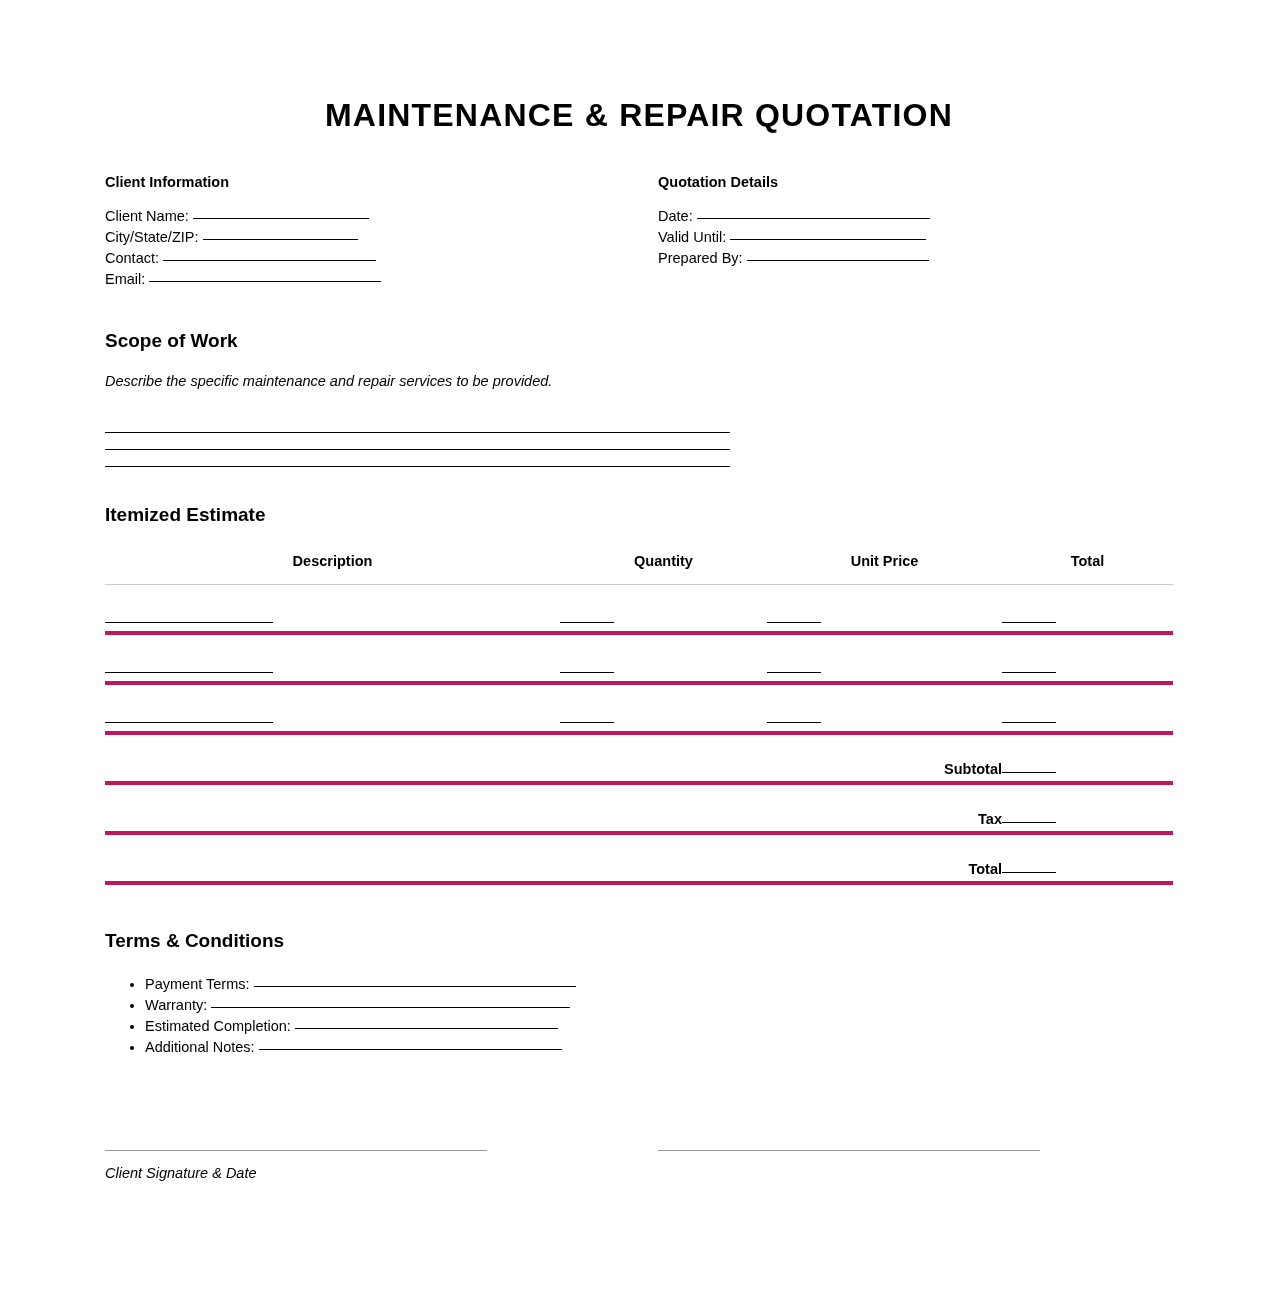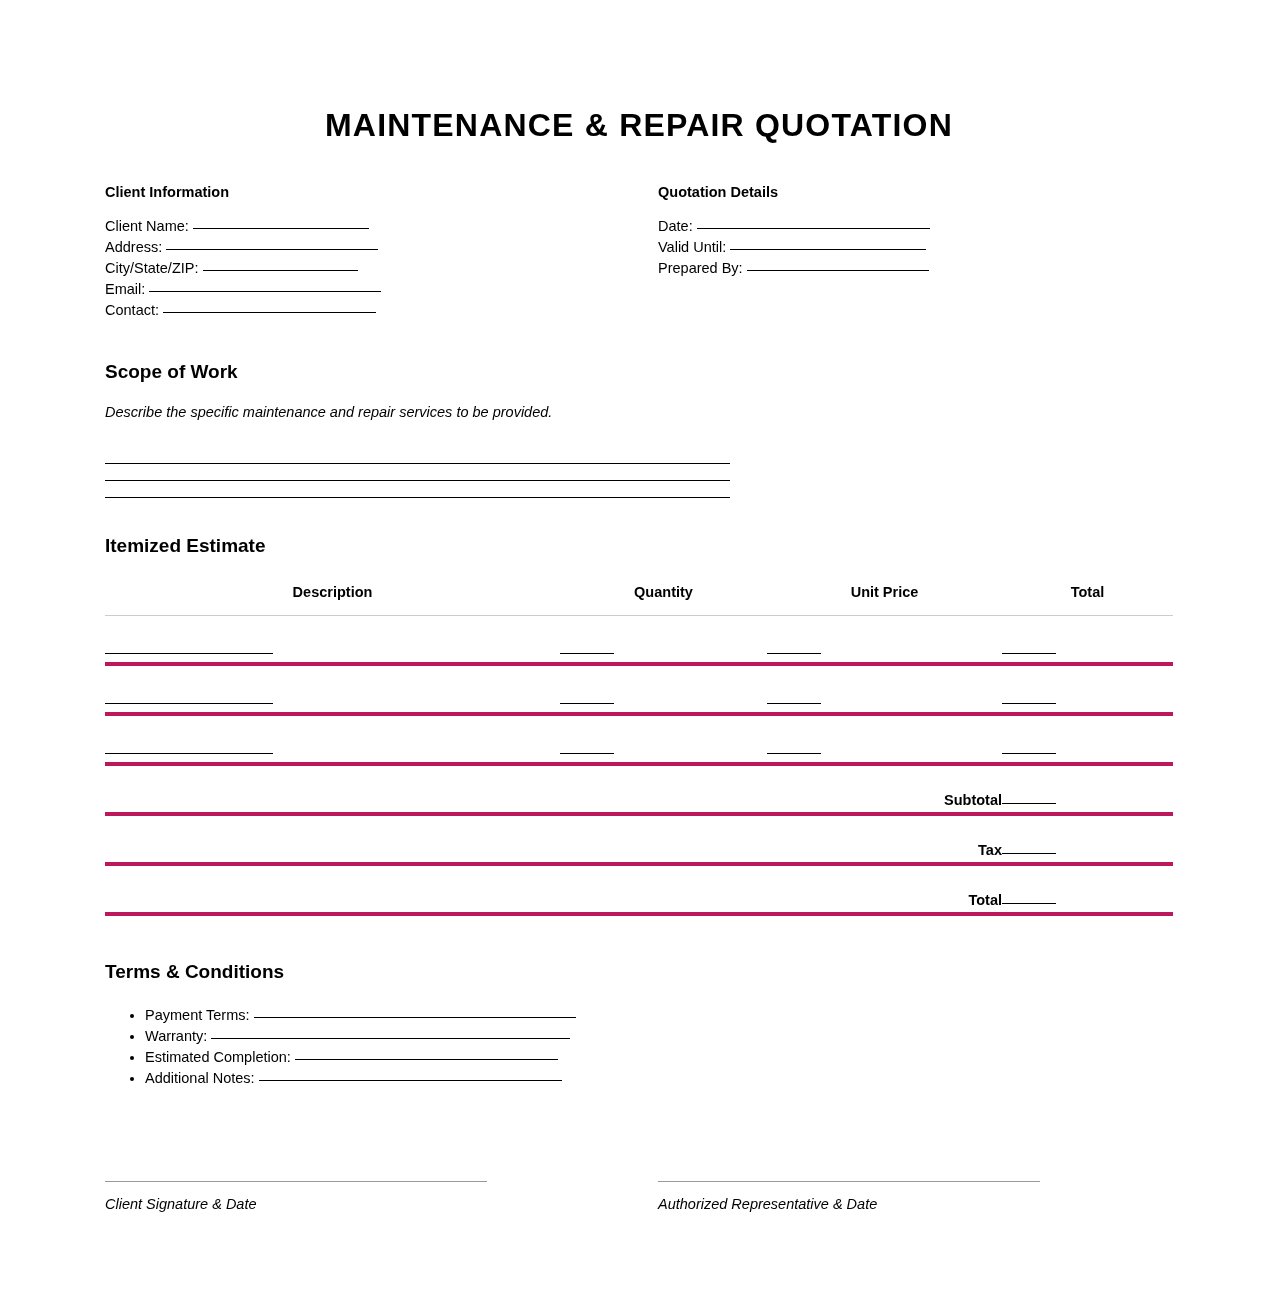--- a/index.html
+++ b/index.html
@@ -13,21 +13,21 @@
     height: 1300px;
     font-family: "Liberation Sans", sans-serif;
     color: #000000;
     -webkit-font-smoothing: none;
   }
   .page {
     position: relative;
     width: 1278px;
     height: 1149px;
     box-sizing: border-box;
-    padding: 12px 105px;
+    padding: 2px 105px;
   }
 
   
   .doc-title {
     margin: 0;
     padding-top: 96px;
     text-align: center;
     font-size: 32px;
     font-weight: bold;
     letter-spacing: 1.2px;
@@ -194,24 +194,23 @@
 <div class="page">
 
   <h1 class="doc-title">MAINTENANCE &amp; REPAIR QUOTATION</h1>
 
   <div class="info-row">
 
     <div class="info-col">
       <div class="sub-heading">Client Information</div>
       <div id="client-fields">
           <div class="field-line"><span class="field-label">Client Name: </span><span class="blank" style="width: 176px;"></span></div>
-          <div class="field-line"><span class="field-label">Address: </span><span class="blank" style="width: 212px;"></span></div>
           <div class="field-line"><span class="field-label">City/State/ZIP: </span><span class="blank" style="width: 155px;"></span></div>
+          <div class="field-line"><span class="field-label">Contact: </span><span class="blank" style="width: 213px;"></span></div>
           <div class="field-line"><span class="field-label">Email: </span><span class="blank" style="width: 232px;"></span></div>
-          <div class="field-line"><span class="field-label">Contact: </span><span class="blank" style="width: 213px;"></span></div>
         </div>
     </div>
 
     <div class="info-col right">
       <div class="sub-heading">Quotation Details</div>
       <div id="quotation-fields">
           <div class="field-line"><span class="field-label">Date: </span><span class="blank" style="width: 233px;"></span></div>
           <div class="field-line"><span class="field-label">Valid Until: </span><span class="blank" style="width: 196px;"></span></div>
           <div class="field-line"><span class="field-label">Prepared By: </span><span class="blank" style="width: 182px;"></span></div>
         </div>
@@ -288,17 +287,16 @@
       </ul>
   </div>
 
   <div class="sign-row">
     <div class="sign-col">
       <div class="sign-rule"></div>
       <div class="sign-caption">Client Signature &amp; Date</div>
     </div>
     <div class="sign-col right">
       <div class="sign-rule"></div>
-      <div class="sign-caption">Authorized Representative &amp; Date</div>
     </div>
   </div>
 
 </div>
 
 </body></html>

